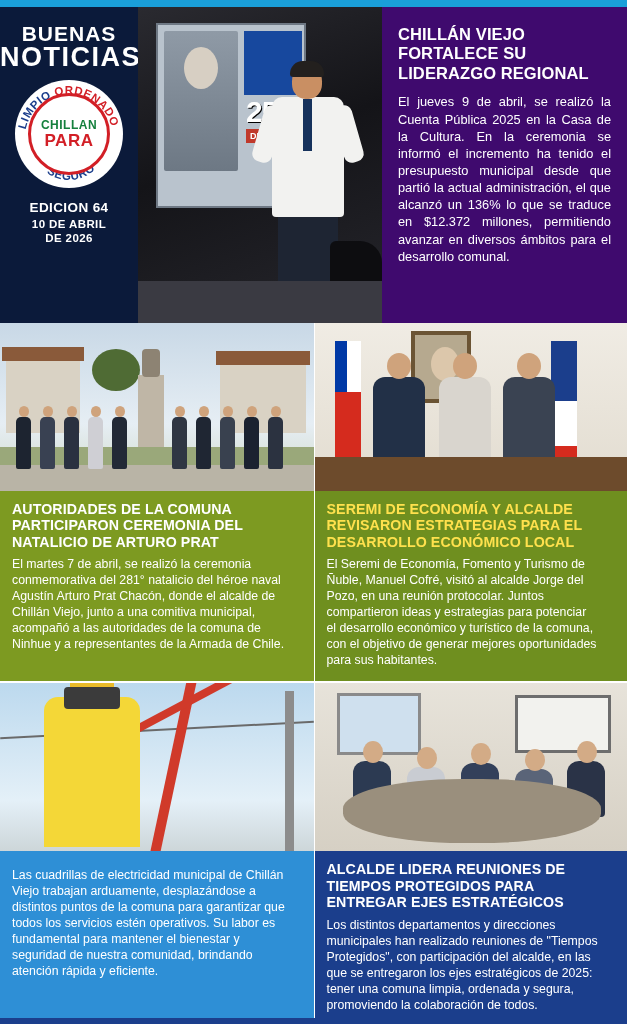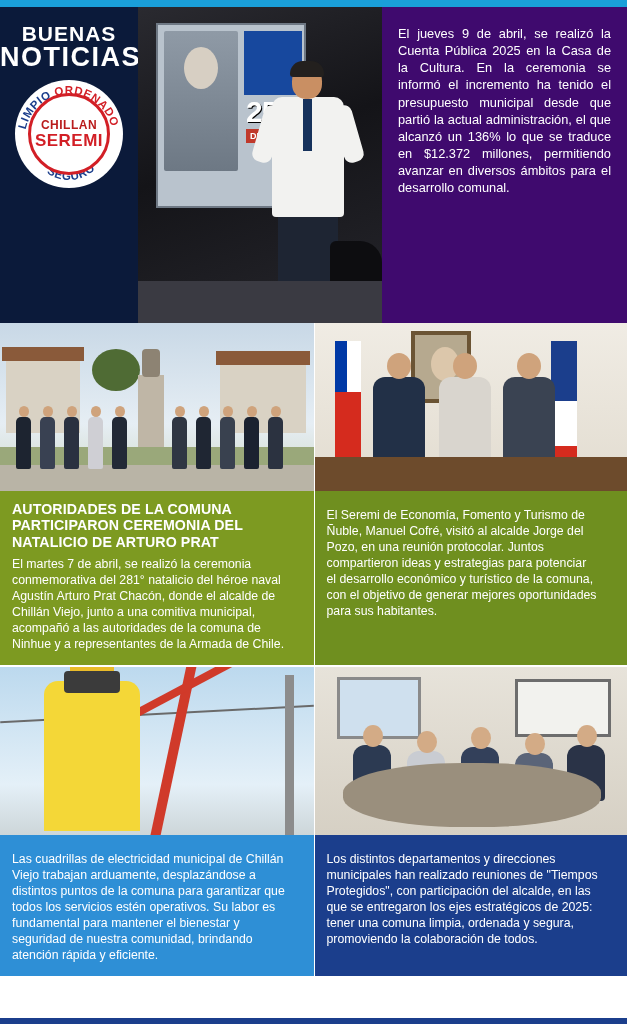--- a/index.html
+++ b/index.html
@@ -67,21 +67,21 @@
     width: 82px; height: 82px;
     border-radius: 50%;
     background: #ffffff;
     border: 3px solid #d21f26;
     display: flex;
     flex-direction: column;
     align-items: center;
     justify-content: center;
   }
   .badge-chillan {
-    color: #b91c1c;
+    color: #15803d;
     font-size: 12px;
     font-weight: bold;
     letter-spacing: 0.5px;
     line-height: 1;
   }
   .badge-viejo {
     color: #d21f26;
     font-size: 17px;
     font-weight: bold;
     letter-spacing: 0.5px;
@@ -386,24 +386,29 @@
           </text>
           <text fill="#d21f26">
             <textPath href="#arcTop" startOffset="40%">ORDENADO</textPath>
           </text>
           <text fill="#1b3e8c">
             <textPath href="#arcBot" startOffset="30%">SEGURO</textPath>
           </text>
         </svg>
         <div class="badge-inner">
           <div class="badge-chillan">CHILLAN</div>
-          <div class="badge-viejo">SEREMI</div>
-        </div>
-      </div>
-
+          <div class="badge-viejo">PARA</div>
+        </div>
+      </div>
+
+      <div class="edicion">
+        <div>EDICION 64</div>
+        <div class="small">10 DE ABRIL</div>
+        <div class="small">DE 2026</div>
+      </div>
     </div>
 
     <div class="hero-photo">
       <div class="hp-stagecurtain"></div>
       <div class="hp-screen">
         <div class="hp-portrait"></div>
         <div class="hp-bluebar"></div>
         <div class="hp-num">25</div>
         <div class="hp-num2">DE H</div>
       </div>
@@ -414,20 +419,21 @@
         <div class="hp-body"></div>
         <div class="hp-tie"></div>
         <div class="hp-head"></div>
         <div class="hp-hair"></div>
       </div>
       <div class="hp-piano"></div>
       <div class="hp-floor"></div>
     </div>
 
     <div class="hero-right">
+      <div class="hero-title">CHILLÁN VIEJO FORTALECE SU LIDERAZGO REGIONAL</div>
       <div class="hero-body">El jueves 9 de abril, se realizó la Cuenta Pública 2025 en la Casa de la Cultura. En la ceremonia se informó el incremento ha tenido el presupuesto municipal desde que partió la actual administración, el que alcanzó un 136% lo que se traduce en $12.372 millones, permitiendo avanzar en diversos ámbitos para el desarrollo comunal.</div>
     </div>
   </div>
 
   <div class="grid">
 
     <div class="row">
 
       <div class="card c-green">
         <div class="card-photo">
@@ -462,20 +468,21 @@
           <div class="ph-room"></div>
           <div class="ph-wall-portrait"></div>
           <div class="ph-flag ph-flag-a"></div>
           <div class="ph-flag ph-flag-b"></div>
           <div class="ph-suit s1"></div>
           <div class="ph-suit s2"></div>
           <div class="ph-suit s3"></div>
           <div class="ph-table"></div>
         </div>
         <div class="card-text">
+          <div class="card-title c-title-yellow">SEREMI DE ECONOMÍA Y ALCALDE REVISARON ESTRATEGIAS PARA EL DESARROLLO ECONÓMICO LOCAL</div>
           <div class="card-body">El Seremi de Economía, Fomento y Turismo de Ñuble, Manuel Cofré, visitó al alcalde Jorge del Pozo, en una reunión protocolar. Juntos compartieron ideas y estrategias para potenciar el desarrollo económico y turístico de la comuna, con el objetivo de generar mejores oportunidades para sus habitantes.</div>
         </div>
       </div>
     </div>
 
     <div class="row">
 
       <div class="card c-blue">
         <div class="card-photo">
           <div class="ph-crane-sky"></div>
@@ -496,20 +503,21 @@
           <div class="ph-window"></div>
           <div class="ph-screenboard"></div>
           <div class="ph-seat" style="left:38px;top:78px;background:#2c3a52;"></div>
           <div class="ph-seat" style="left:92px;top:84px;background:#c9ccd2;"></div>
           <div class="ph-seat" style="left:146px;top:80px;background:#33405a;"></div>
           <div class="ph-seat" style="left:200px;top:86px;background:#5a6478;"></div>
           <div class="ph-seat" style="left:252px;top:78px;background:#2a3347;"></div>
           <div class="ph-meet-table"></div>
         </div>
         <div class="card-text">
+          <div class="card-title c-title-white">ALCALDE LIDERA REUNIONES DE TIEMPOS PROTEGIDOS PARA ENTREGAR EJES ESTRATÉGICOS</div>
           <div class="card-body">Los distintos departamentos y direcciones municipales han realizado reuniones de "Tiempos Protegidos", con participación del alcalde, en las que se entregaron los ejes estratégicos de 2025: tener una comuna limpia, ordenada y segura, promoviendo la colaboración de todos.</div>
         </div>
       </div>
     </div>
   </div>
 
   <div class="footerbar"></div>
 </div>
 
 </body></html>

